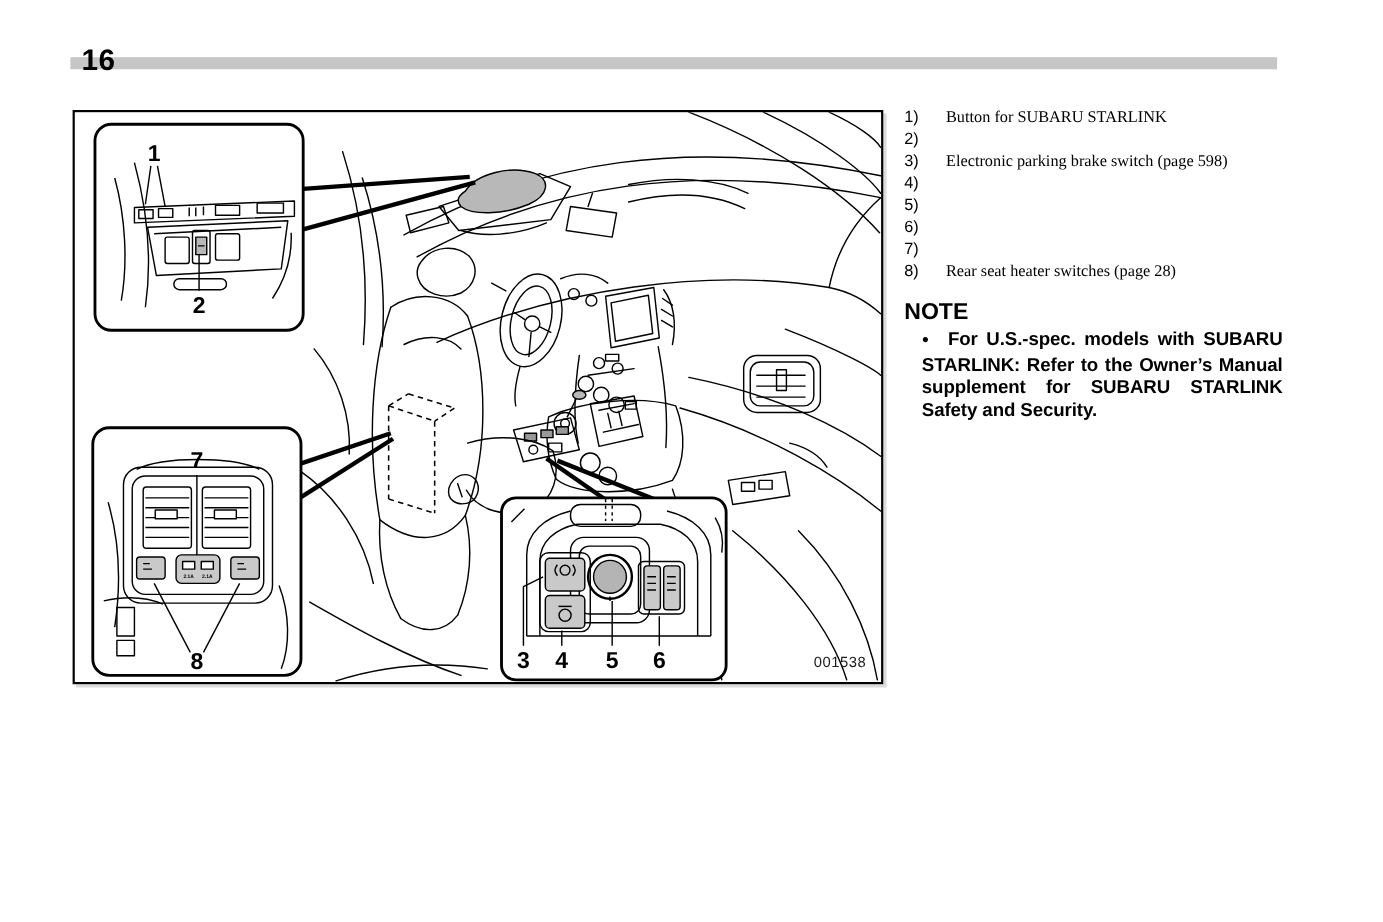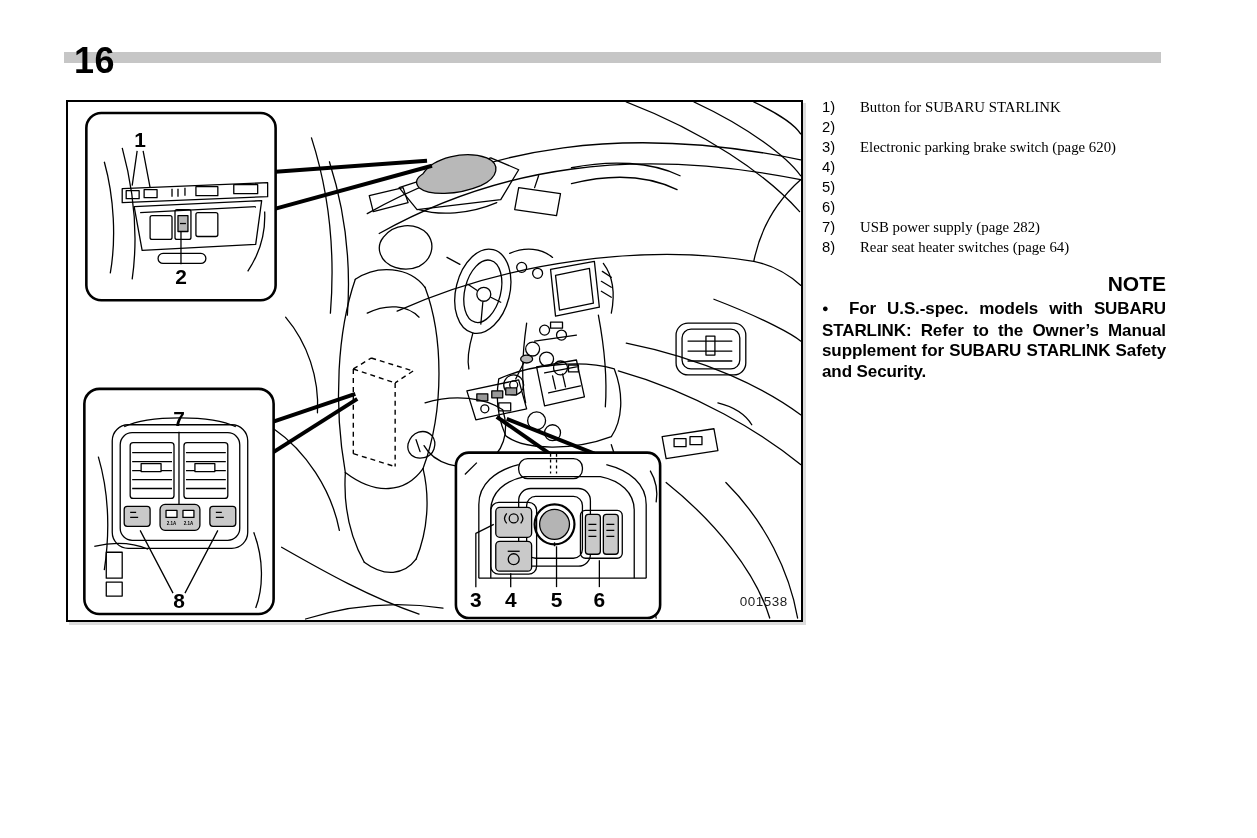--- a/index.html
+++ b/index.html
@@ -5,37 +5,37 @@
   html,body { margin:0; padding:0; background:#fff; }
   .page {
     position:relative; width:1257px; height:838px; background:#ffffff;
     font-family:"Liberation Sans", sans-serif; color:#000; overflow:hidden;
   }
   .header-bar {
     position:absolute; left:64px; top:52px; width:1097px; height:11px;
     background:#c6c6c6;
   }
   .page-num {
-    position:absolute; left:74px; top:40px; font-size:36px; font-weight:700;
+    position:absolute; left:74px; top:40px; font-size:27px; font-weight:700;
     letter-spacing:0.5px;
   }
   .figure {
     position:absolute; left:66px; top:100px; width:733px; height:518px;
     border:2px solid #000; background:#fff; box-shadow:3px 3px 0 #dcdcdc;
   }
   .figure svg { display:block; width:733px; height:518px; }
 
   .right-col { position:absolute; left:822px; top:97px; width:344px; }
   .parts-list { font-size:14.8px; line-height:20px; }
   .pl-item { display:flex; }
   .pl-num { flex:0 0 38px; width:38px; }
   .pl-label { flex:1; text-align:justify;font-family:Liberation Serif, serif; }
-  .note-heading { margin-top:15px; font-size:21px; font-weight:700;text-align:right; }
+  .note-heading { margin-top:15px; font-size:21px; font-weight:700; }
   .note-bullet {
-    margin:3px 0 0 0; font-size:17px; font-weight:700; line-height:20.6px;
+    margin:3px 0 0 16px; font-size:17px; font-weight:700; line-height:20.6px;
     text-align:justify; letter-spacing:-0.1px;
   }
   .bullet-glyph { font-size:11px; padding-right:14px; position:relative; top:-2px; }
 
   
   svg text { font-family:"Liberation Sans", sans-serif; fill:#000; }
   svg .co-num { font-size:21px; font-weight:700; }
   svg .fig-code { font-size:13.5px; fill:#1c1c1c; letter-spacing:0.5px; }
   svg .tiny { font-size:4.5px; font-weight:700; }
 </style>
@@ -272,38 +272,37 @@
     <div class="parts-list">
       <div class="pl-item">
         <span class="pl-num">1)</span>
         <span class="pl-label">Button for SUBARU STARLINK</span>
       </div>
       <div class="pl-item">
         <span class="pl-num">2)</span>
       </div>
       <div class="pl-item">
         <span class="pl-num">3)</span>
-        <span class="pl-label">Electronic parking brake switch (page 620)</span>
+        <span class="pl-label">Electronic parking brake switch (page 598)</span>
       </div>
       <div class="pl-item">
         <span class="pl-num">4)</span>
       </div>
       <div class="pl-item">
         <span class="pl-num">5)</span>
       </div>
       <div class="pl-item">
         <span class="pl-num">6)</span>
       </div>
       <div class="pl-item">
         <span class="pl-num">7)</span>
-        <span class="pl-label">USB power supply (page 282)</span>
       </div>
       <div class="pl-item">
         <span class="pl-num">8)</span>
-        <span class="pl-label">Rear seat heater switches (page 64)</span>
+        <span class="pl-label">Rear seat heater switches (page 28)</span>
       </div>
     </div>
 
     <div class="note-heading">NOTE</div>
     <p class="note-bullet">
       <span class="bullet-glyph">●</span><span>For U.S.-spec. models with SUBARU STARLINK: Refer to the Owner’s Manual supplement for SUBARU STARLINK Safety and Security.</span>
     </p>
   </div>
 
 </div>

